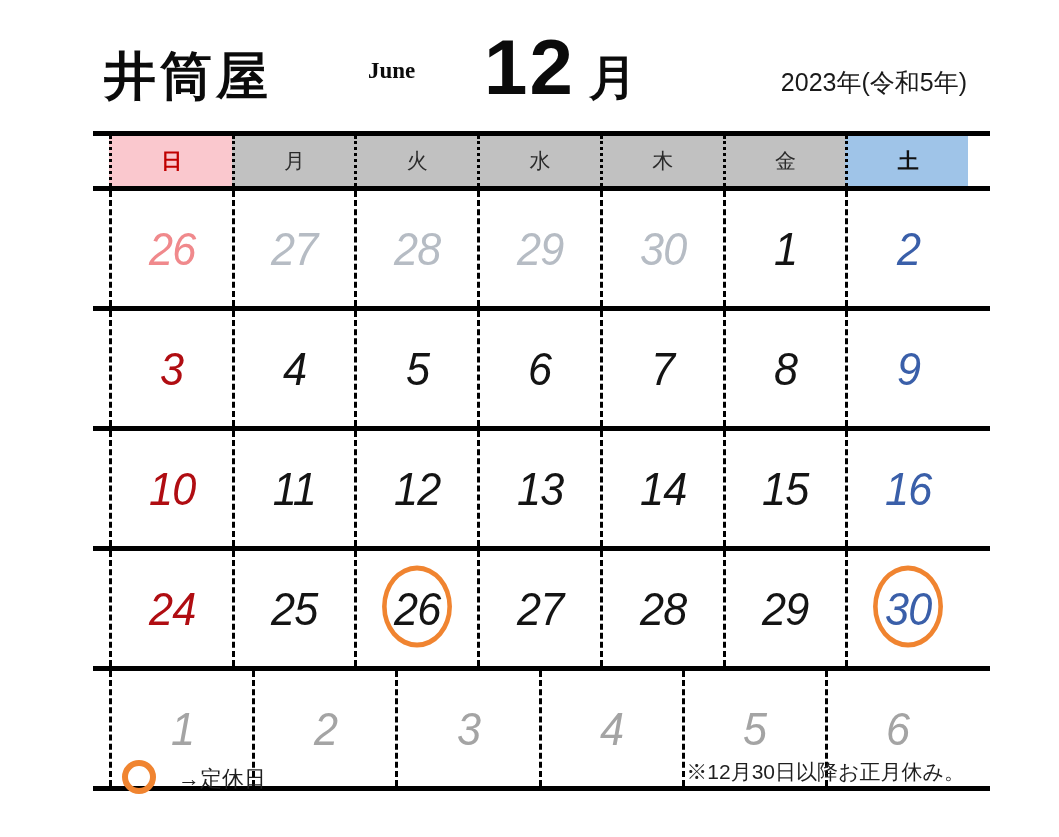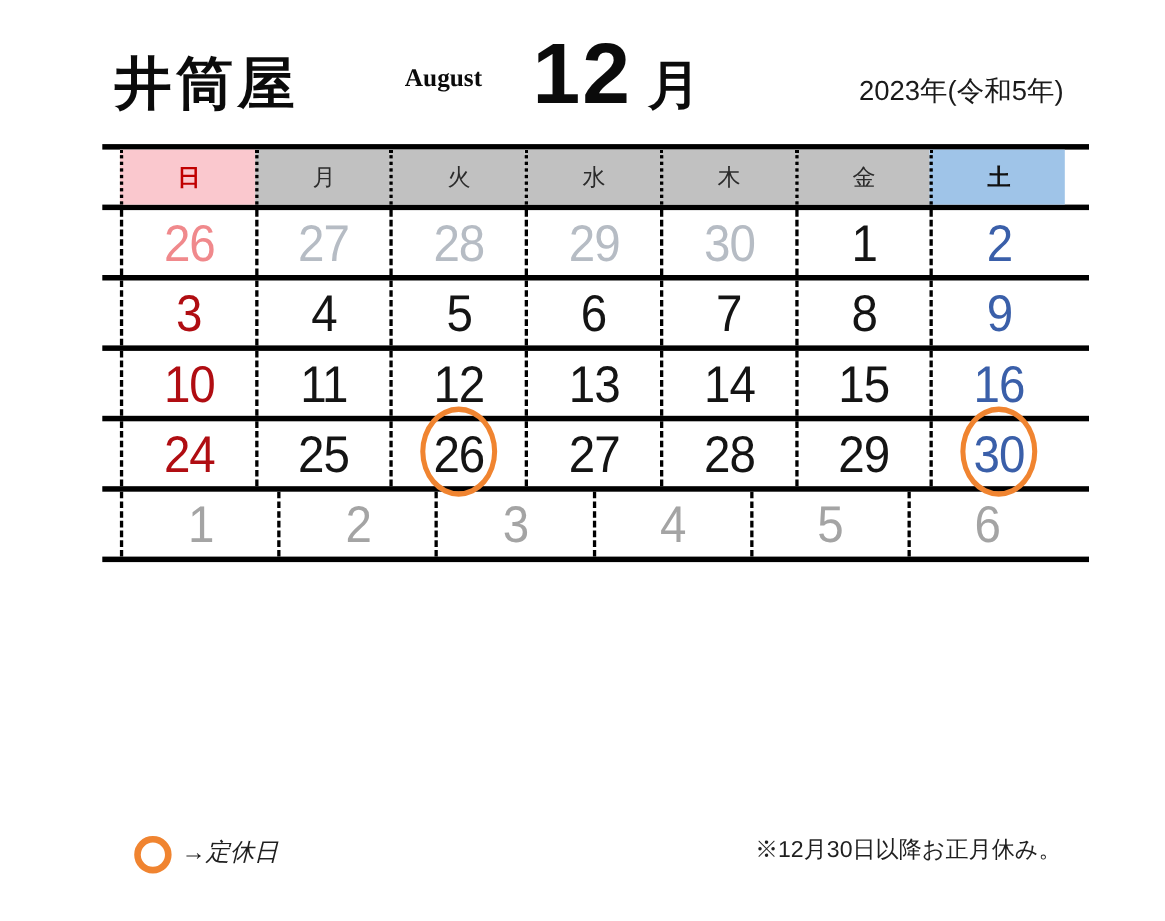--- a/index.html
+++ b/index.html
@@ -31,21 +31,21 @@
     font-size:25px; color:#1a1a1a;text-align:center;
   }
 
   
   .calendar {
     position:absolute; left:93px; top:131px; width:897px;
     border-top:5px solid #000;
   }
   .crow { display:flex; border-bottom:5px solid #000; }
   .crow.header { height:55px; }
-  .crow.body { height:64px; }
+  .crow.body { height:120px;font-style:italic; }
   .sp-l { width:16px; flex:0 0 16px; }
   .sp-r { width:22px; flex:0 0 22px; }
 
   .hcell {
     flex:1; display:flex; align-items:center; justify-content:center;
     border-left:3px dotted #000;
   }
   .hcell:first-of-type { border-left:3px dashed #000; }
   .hcell:last-of-type { border-right:3px dashed #000; }
   .hcell[data-tone="sun"] { background:#fac8ce; }
@@ -73,39 +73,39 @@
 
   .num[data-circled="true"]::after {
     content:""; position:absolute; left:50%; top:50%;
     width:66px; height:72px; border:5px solid #f08430; border-radius:50%;
     transform:translate(-50%,-53%);
   }
 
   
   .legend {
     position:absolute; left:122px; top:760px;
-    display:flex; align-items:flex-start; gap:9px;font-style:italic;
+    display:flex; align-items:flex-end; gap:22px;
   }
   .legend-ring {
     width:34px; height:34px; border:6px solid #f08430; border-radius:50%;
     flex:0 0 34px;
   }
   .legend-text { font-size:22px; color:#1f1f1f; }
   .note {
     position:absolute; right:94px; top:758px;
     font-size:21px; color:#1f1f1f;
   }
 </style>
 </head>
 <body>
 
 <div class="page">
 
   <div class="store">井筒屋</div>
-  <div class="month-en">August</div>
+  <div class="month-en">June</div>
   <div class="month-big">
     <span class="num12">12</span>
     <span class="tsuki">月</span>
   </div>
   <div class="year-label">2023年(令和5年)</div>
 
   <div class="calendar">
 
     <div class="crow header">
       <div class="sp-l"></div>

